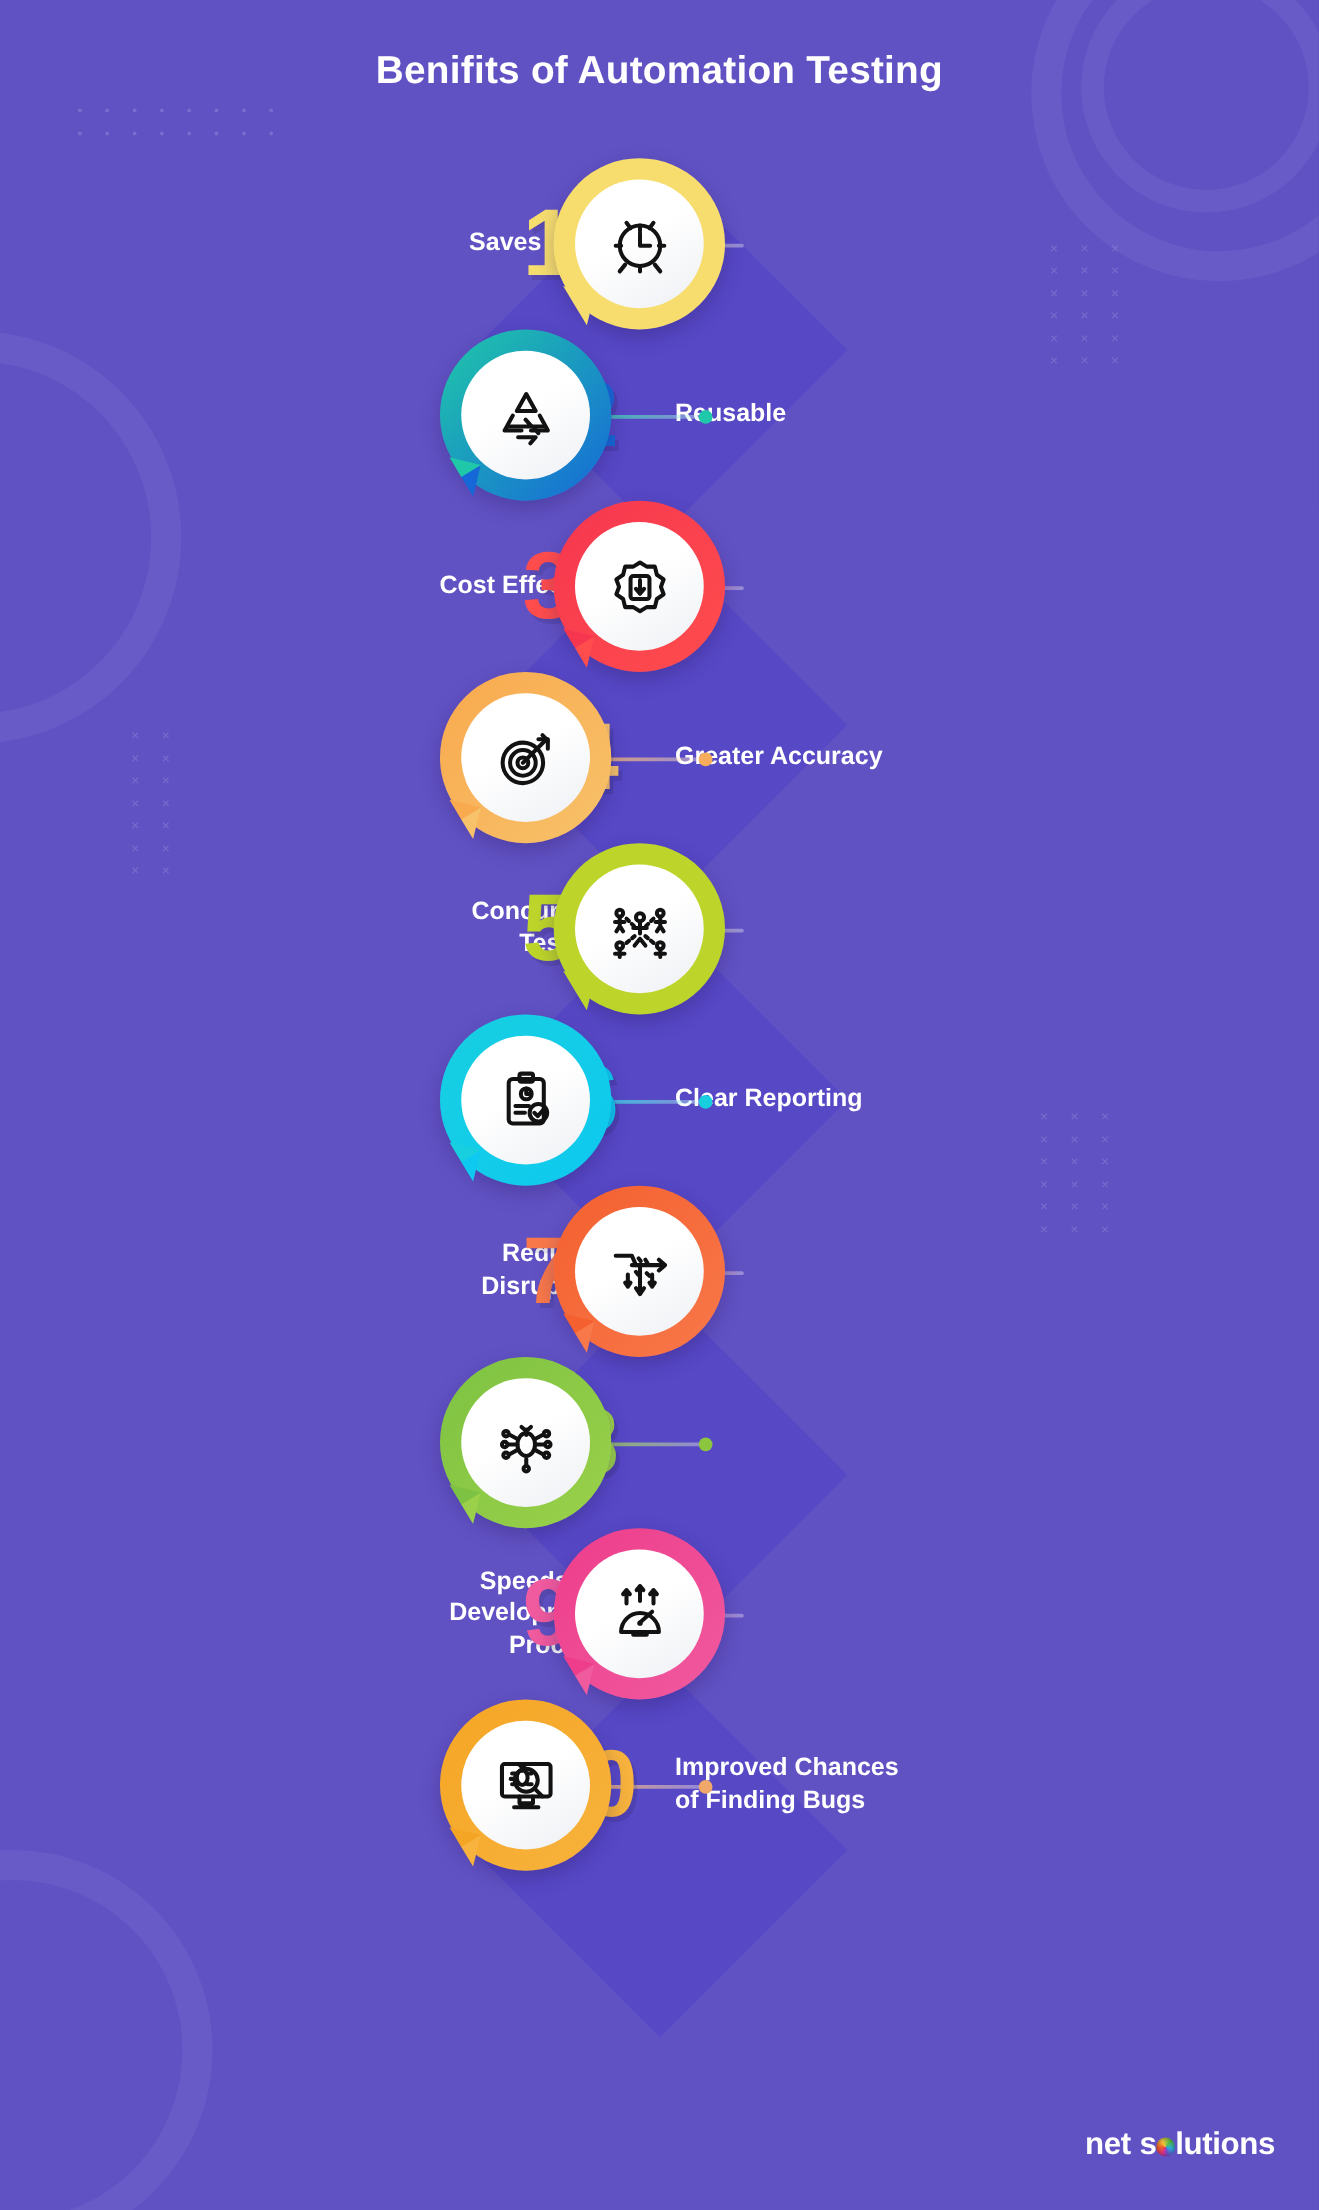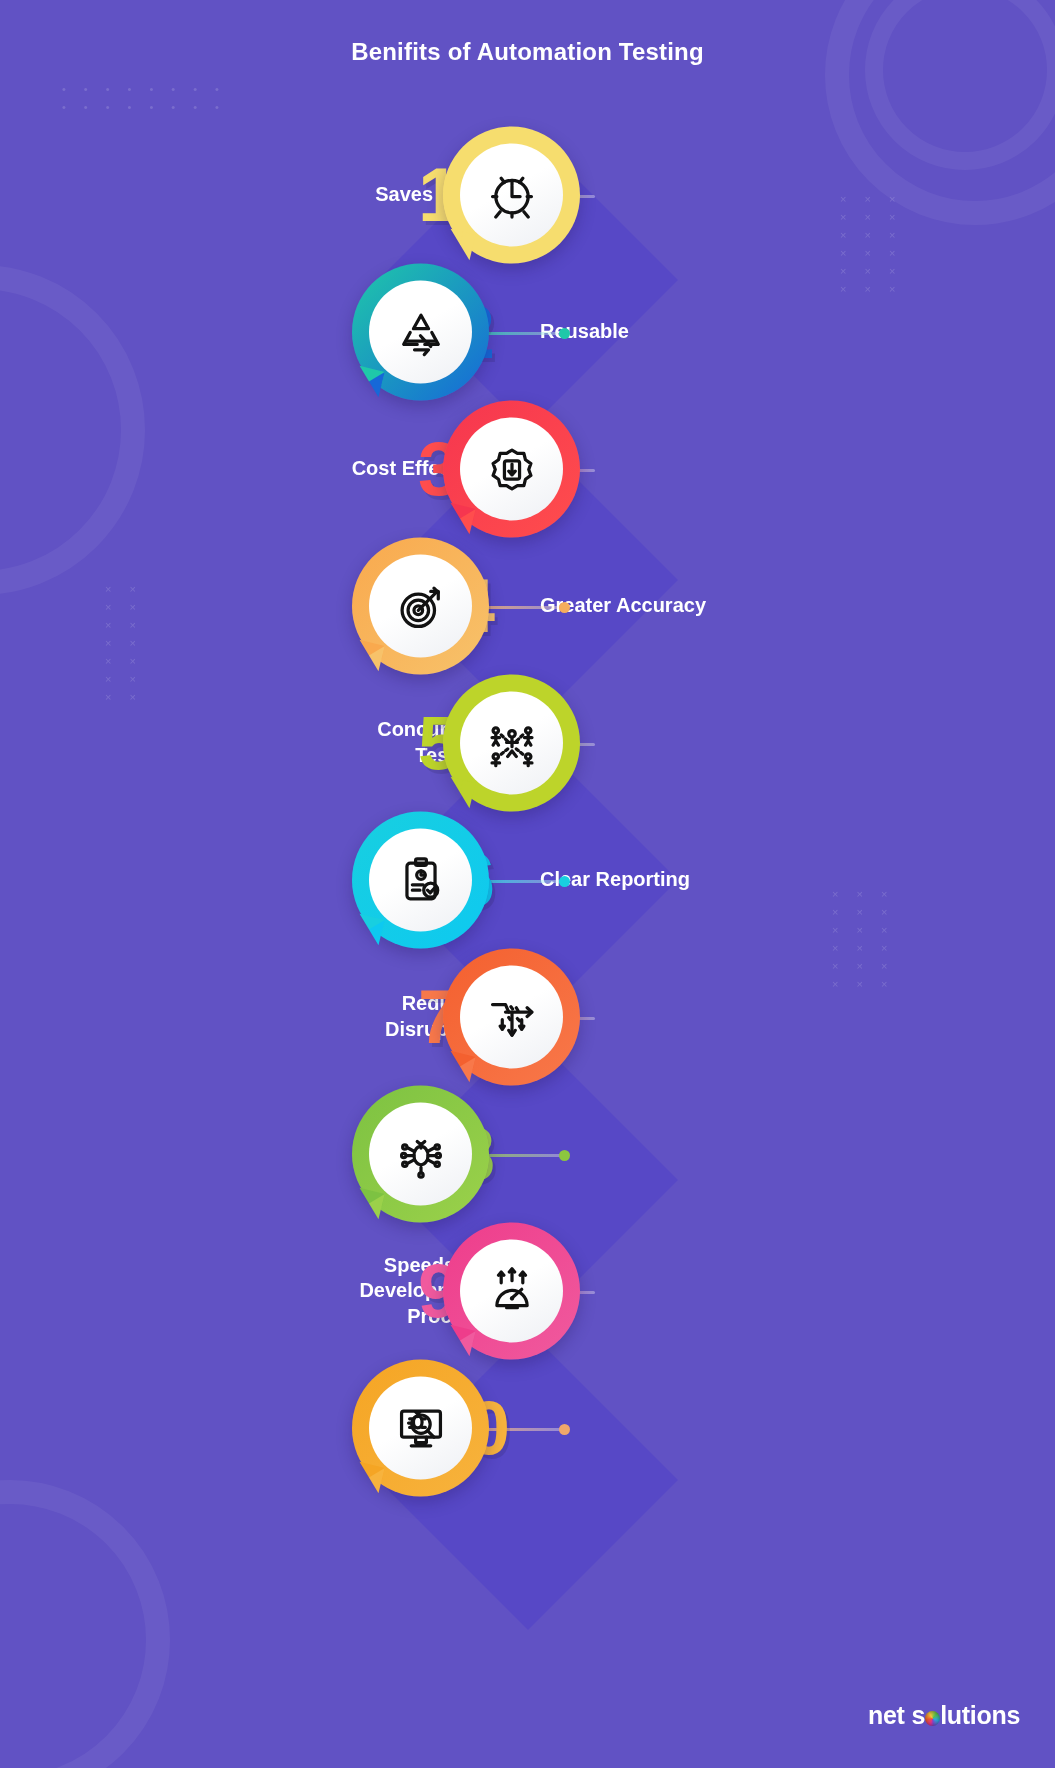--- a/index.html
+++ b/index.html
@@ -28,21 +28,21 @@
   .dots { position:absolute; display:grid; gap:10px 18px; }
   .dots span { display:block; color:rgba(255,255,255,.16); font-size:11px; line-height:8px; }
   .dots-tl { left:62px; top:85px; grid-template-columns:repeat(8,1fr); }
   .dots-r1 { left:840px; top:195px; grid-template-columns:repeat(3,1fr); }
   .dots-l1 { left:105px; top:585px; grid-template-columns:repeat(2,1fr); }
   .dots-r2 { left:832px; top:890px; grid-template-columns:repeat(3,1fr); }
 
   
   .title {
     position:absolute; top:38px; left:0; right:0; text-align:center;
-    color:#ffffff; font-size:24px; font-weight:bold; letter-spacing:.2px;
+    color:#ffffff; font-size:31px; font-weight:bold; letter-spacing:.2px;
   }
 
   
   .row { position:absolute; left:0; width:1055px; height:150px; }
   .row .side {
     position:absolute; top:0; height:150px; display:flex; align-items:center;
     color:#ffffff; font-size:20px; font-weight:bold; line-height:1.28;
   }
   .row.left  .side { right:570px; justify-content:flex-end; text-align:right; }
   .row.right .side { left:540px; justify-content:flex-start; text-align:left; }
@@ -395,20 +395,23 @@
             <circle cx="50" cy="63" r="4" class="ico-f"></circle>
     <path d="M40 80h20" class="ico"></path>
     <path d="M30 34V14m-5 6 5-6 5 6" class="ico"></path>
     <path d="M50 30V8m-5 6 5-6 5 6" class="ico"></path>
     <path d="M70 34V14m-5 6 5-6 5 6" class="ico"></path>
           </svg>
       </div>
     </div>
     </div>
     <div class="row right" style="top: 1353px;">
+    <div class="side">
+      <div><span>Improved Chances</span><br><span>of Finding Bugs</span></div>
+    </div>
     <div class="conn">
       <div class="line" style="background:linear-gradient(90deg,#f0a76a,rgba(255,255,255,.35))"></div>
       <div class="dot" style="background:#f0a76a"></div>
     </div>
     <div class="num wide" style="color:#f7b33d">10</div>
     <div class="badge" style="background:linear-gradient(135deg,#f5a524,#f7b33d);border-top-color:#f5a524;border-right-color:#f7b33d">
       <div class="inner">
         <svg viewBox="0 0 100 100">
             <rect x="14" y="18" width="72" height="48" rx="4" class="ico"></rect>
     <path d="M40 66v10h20V66M32 82h36" class="ico"></path>

